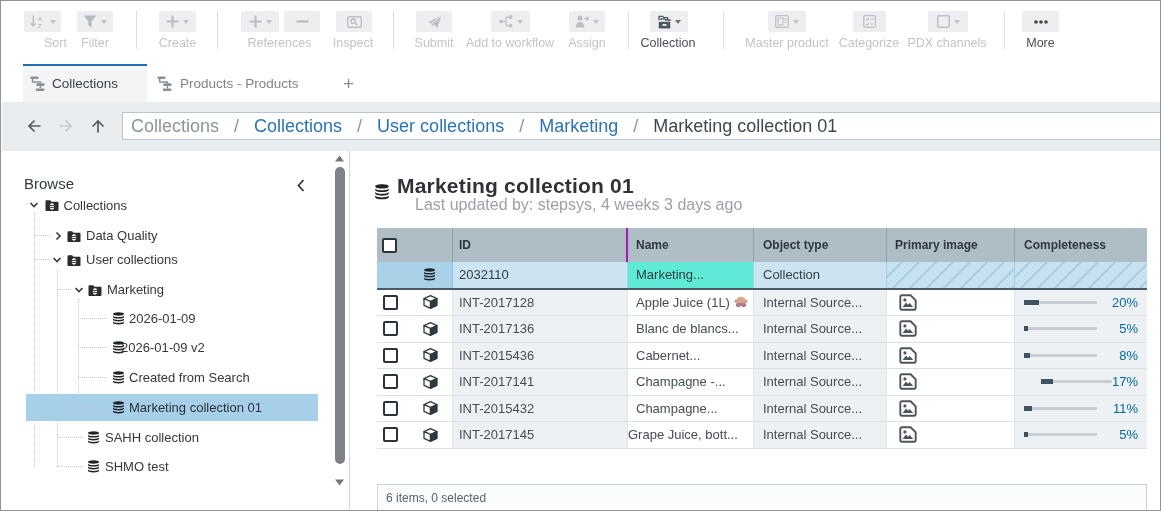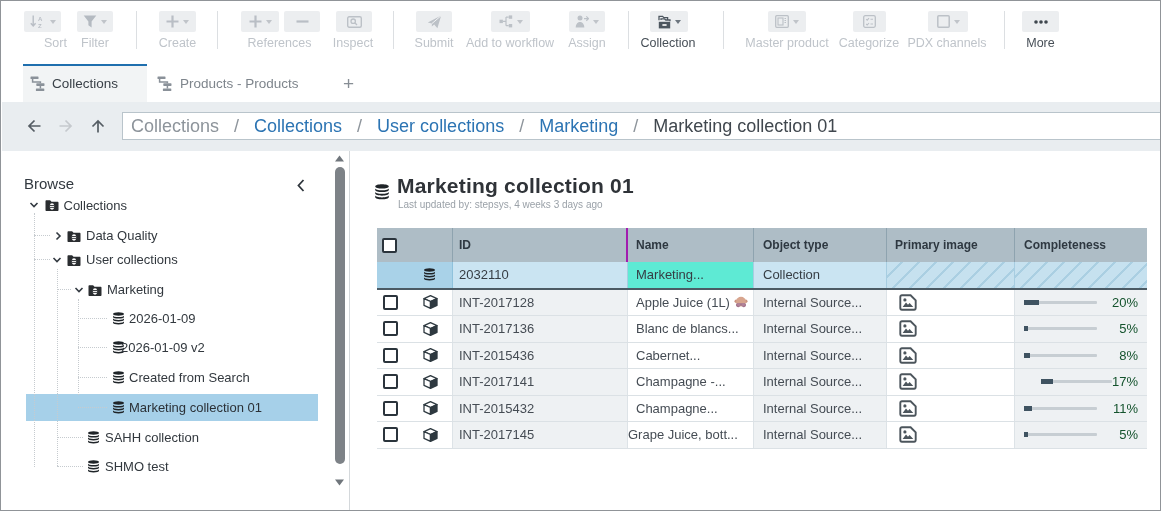--- a/index.html
+++ b/index.html
@@ -31,21 +31,21 @@
   .cellb { border-right:1px solid #dde3e7; }
   .hcell { font-size:12px; font-weight:bold; color:#2e3841; }
   .bodyrow { display:flex; height:26.5px; border-bottom:1px solid #dbe1e5; background:#fff; font-size:13px; color:#454c54; }
   .shade { background:#eef1f3; }
   .c0 { width:41px; } .c1 { width:35px; } .c2 { width:175px; } .c3 { width:126px; }
   .c4 { width:133px; } .c5 { width:128px; } .c6 { width:132px; }
   .cell { display:flex; align-items:center; overflow:hidden; }
   .cb { width:15px; height:15px; border:2px solid #2b343c; border-radius:2px; background:#fff; }
   .bar { position:relative; width:73px; height:3px; background:#c7ced3; border-radius:1px; }
   .fill { position:absolute; top:-1px; height:5px; background:#3f5361; }
-  .pct { margin-left:auto; margin-right:9px; font-size:13px; color:#14532d; }
+  .pct { margin-left:auto; margin-right:9px; font-size:13px; color:#0369a1; }
 </style>
 </head>
 <body>
 <div class="win">
 
   <div class="tbox" style="left:23px; width:37px;">
     <svg width="16" height="13" viewBox="0 0 16 13">
         <g stroke="#b9bec5" stroke-width="1.4" fill="none">
           <path d="M3.2 0.5 V10.5 M0.8 8.2 L3.2 11 L5.6 8.2"></path>
         </g>
@@ -343,21 +343,21 @@
 
   <svg class="abs" style="left:373px; top:183px;" width="16" height="16" viewBox="0 0 13 13">
       <g fill="#1f2428">
         <path d="M6.5 0.3 C9.5 0.3 12 1 12 2 C12 3 9.5 3.7 6.5 3.7 C3.5 3.7 1 3 1 2 C1 1 3.5 0.3 6.5 0.3Z"></path>
         <path d="M1 3.4 C1 4.4 3.5 5.1 6.5 5.1 C9.5 5.1 12 4.4 12 3.4 V4.9 C12 5.9 9.5 6.6 6.5 6.6 C3.5 6.6 1 5.9 1 4.9Z"></path>
         <path d="M1 6.3 C1 7.3 3.5 8 6.5 8 C9.5 8 12 7.3 12 6.3 V7.8 C12 8.8 9.5 9.5 6.5 9.5 C3.5 9.5 1 8.8 1 7.8Z"></path>
         <path d="M1 9.2 C1 10.2 3.5 10.9 6.5 10.9 C9.5 10.9 12 10.2 12 9.2 V10.7 C12 11.7 9.5 12.4 6.5 12.4 C3.5 12.4 1 11.7 1 10.7Z"></path>
       </g>
     </svg>
   <div class="abs" style="left:396px; top:172px; height:25px; line-height:25px; font-size:21px; font-weight:bold; color:#2f3338; letter-spacing:0.2px;">Marketing collection 01</div>
-  <div class="abs" style="left:397px; top:197px; height:14px; line-height:14px; font-size:10px; color:#9aa1a8;">Last updated by: stepsys, 4 weeks 3 days ago</div>
+  <div class="abs" style="left:414px; top:197px; height:14px; line-height:14px; font-size:16px; color:#9aa1a8;">Last updated by: stepsys, 4 weeks 3 days ago</div>
 
   <div class="tbl">
 
     <div style="display:flex; height:34px; background:#aebdc6;">
       <div class="cell c0" style="padding-left:5px;">
           <span class="cb" style="border-color:#2b343c;"></span>
         </div>
       <div class="cell c1" style="border-right:1px solid #8ea3af;"></div>
       <div class="cell c2 hcell" style="border-right:2px solid #a21caf; padding-left:6px;">ID</div>
       <div class="cell c3 hcell" style="border-right:1px solid #8ea3af; padding-left:8px;">Name</div>
@@ -566,14 +566,15 @@
         </div>
       <div class="cell c6 shade" style="padding-left:9px;">
           <span class="bar">
             <span class="fill" style="width:3.7px;"></span>
           </span>
           <span class="pct">5%</span>
         </div>
     </div>
   </div>
 
+  <div class="abs" style="left:376px; top:483px; width:770px; height:28px; background:#fbfcfd; border:1px solid #c8d1d7; font-size:12px; color:#59636b; line-height:26px; padding-left:8px;">6 items, 0 selected</div>
 
 </div>
 
 </body></html>

